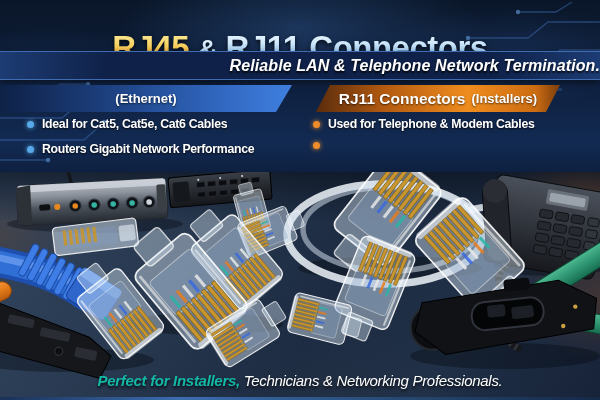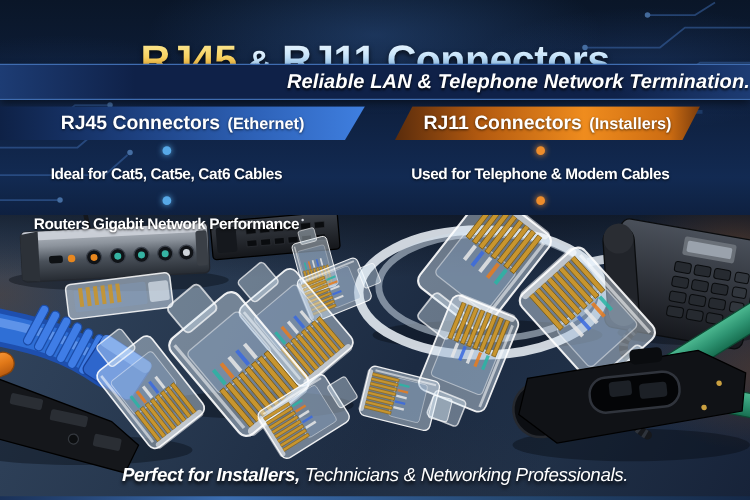--- a/index.html
+++ b/index.html
@@ -57,32 +57,32 @@
     clip-path:polygon(0 0,100% 0,calc(100% - 16px) 100%,0 100%);
     background:linear-gradient(90deg,#0e2146 0%,#1c3e7c 35%,#2e62b8 70%,#3f7fe0 100%);}
   .banner-orange{left:316px;width:244px;
     clip-path:polygon(14px 0,100% 0,calc(100% - 14px) 100%,0 100%);
     background:linear-gradient(90deg,#5a2c0c 0%,#b35a10 28%,#ef8c1e 62%,#cc6c12 90%,#7a3c0c 100%);}
 
   
   ul.bullets{list-style:none;margin:0;padding:0;position:absolute;top:117px;}
   ul.bullets li{display:flex;align-items:center;gap:8px;margin-bottom:11px;
     font-size:12.3px;font-weight:bold;letter-spacing:-.3px;color:#fff;
-    text-shadow:0 1px 2px rgba(0,0,0,.8);white-space:nowrap;flex-direction:column;}
+    text-shadow:0 1px 2px rgba(0,0,0,.8);white-space:nowrap;}
   .bullets-left{left:27px;}
-  .bullets-right{left:329px;}
+  .bullets-right{left:313px;}
   .dot{flex:0 0 auto;width:7px;height:7px;border-radius:50%;}
   .bullets-left .dot{background:#57a9e8;box-shadow:0 0 5px #57a9e8;}
   .bullets-right .dot{background:#ee8d2c;box-shadow:0 0 5px #ee8d2c;}
 
   
   .tagline{position:absolute;left:0;top:372px;width:600px;text-align:center;
     font-style:italic;font-size:15px;letter-spacing:-.3px;color:#fff;
     text-shadow:0 2px 3px rgba(0,0,0,.85);white-space:nowrap;}
-  .tagline .hl{font-weight:bold;color:#ffffff;}
+  .tagline .hl{font-weight:bold;color:#14b8a6;}
 </style>
 </head>
 <body>
 
 <div class="poster">
 
   <div class="bg-top"></div>
   <div class="bg-floor"></div>
 
   <svg class="circuits" width="600" height="182" viewBox="0 0 600 182">
@@ -340,21 +340,20 @@
     <span class="grad-gold">RJ45</span>
     <span class="grad-blue amp">&amp;</span>
     <span class="grad-blue">RJ11 Connectors</span>
   </h1>
 
   <div class="subbar">
     <span>Reliable LAN &amp; Telephone Network Termination.</span>
   </div>
 
   <div class="banner banner-blue">
-    <span class="t">RJ45 Connectors</span>
     <span class="s">(Ethernet)</span>
   </div>
   <ul class="bullets bullets-left">
     <li>
         <span class="dot"></span>
         <span>Ideal for Cat5, Cat5e, Cat6 Cables</span>
       </li>
     <li>
         <span class="dot"></span>
         <span>Routers Gigabit Network Performance</span>

